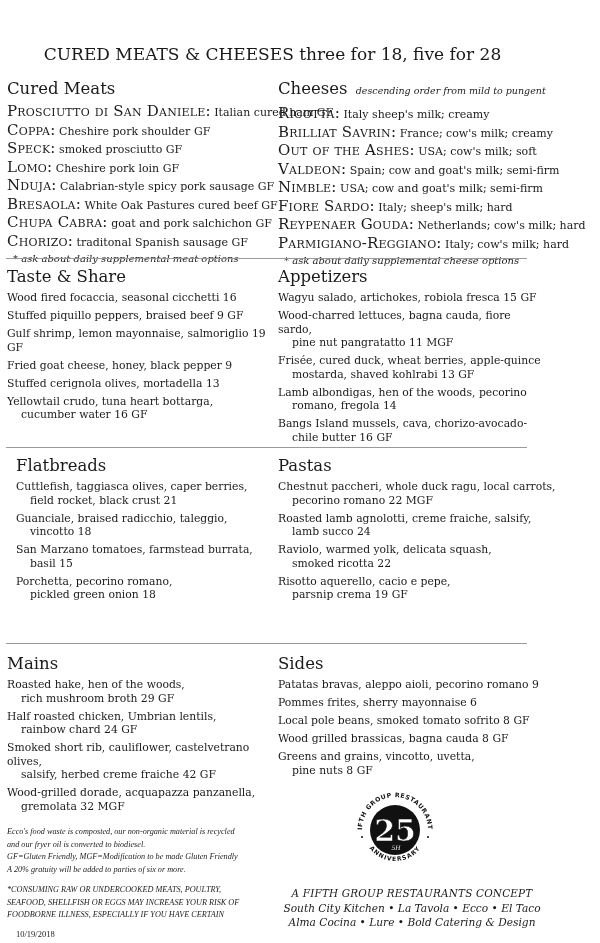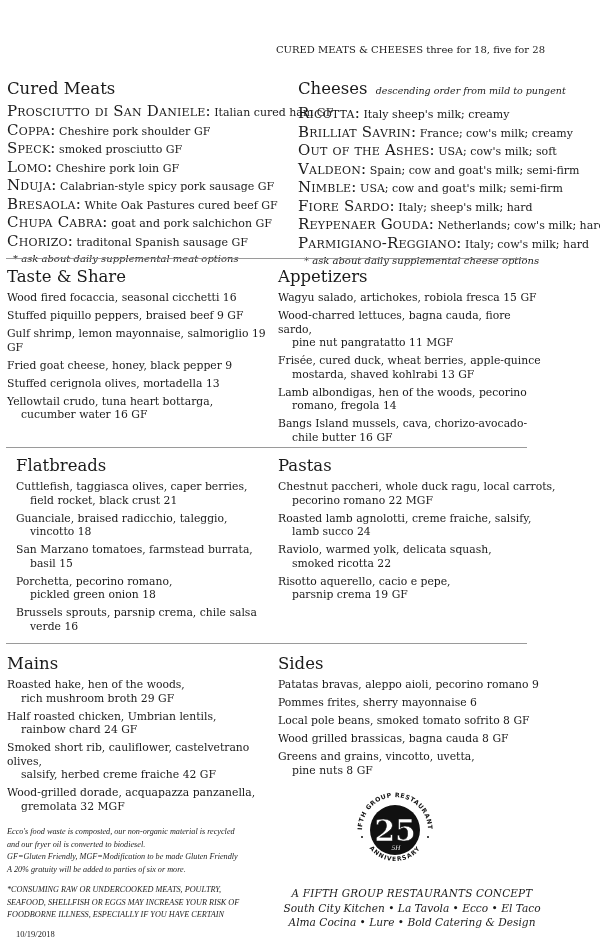--- a/index.html
+++ b/index.html
@@ -1,19 +1,19 @@
 <!DOCTYPE html>
 <html><head>
 <meta charset="utf-8">
 <style>
   html, body { margin:0; padding:0; background:#ffffff; }
   body { width:600px; height:943px; position:relative; overflow:hidden; color:#1a1a1a;
          font-family:"DejaVu Serif", serif; }
   .abs { position:absolute; }
-  .top-title { top:44px; left:0; width:545px; text-align:right; font-size:10px; letter-spacing:0; }
+  .top-title { top:44px; left:0; width:545px; text-align:center; font-size:17px; letter-spacing:0; }
   .col { position:absolute; width:265px; }
   .heading { font-size:16.5px; line-height:20px; margin:0 0 4px 0; font-weight:normal; white-space:nowrap; }
   .heading .sub { font-style:italic; font-size:9.5px; margin-left:3px; }
   .item { font-size:11px; line-height:17.5px; white-space:nowrap; }
   .sc { font-variant:small-caps; font-size:15px; letter-spacing:0.2px; }
   .gf { }
   .note { font-style:italic; font-size:10px; line-height:16px; padding-left:6px; }
   .dish { font-size:10.8px; line-height:13.5px; margin-bottom:4.5px; }
   .dish .l2 { padding-left:14px; display:block; }
   .divider { position:absolute; left:6px; width:521px; height:0; border-top:1px solid #9a9a9a; }
@@ -35,21 +35,21 @@
       <div class="item"><span class="sc">Speck:</span><span> smoked prosciutto </span><span class="gf">GF</span></div>
       <div class="item"><span class="sc">Lomo:</span><span> Cheshire pork loin </span><span class="gf">GF</span></div>
       <div class="item"><span class="sc">Nduja:</span><span> Calabrian-style spicy pork sausage </span><span class="gf">GF</span></div>
       <div class="item"><span class="sc">Bresaola:</span><span> White Oak Pastures cured beef </span><span class="gf">GF</span></div>
       <div class="item"><span class="sc">Chupa Cabra:</span><span> goat and pork salchichon </span><span class="gf">GF</span></div>
       <div class="item"><span class="sc">Chorizo:</span><span> traditonal Spanish sausage </span><span class="gf">GF</span></div>
     </div>
   <div class="note">* ask about daily supplemental meat options</div>
 </div>
 
-<div class="col" style="left:278px; top:79px; width:300px;margin-left:20px;">
+<div class="col" style="left:278px; top:79px; width:300px;">
   <h2 class="heading">
     <span>Cheeses</span>
     <span class="sub">descending order from mild to pungent</span>
   </h2>
   <div>
       <div class="item"><span class="sc">Ricotta:</span><span> Italy sheep's milk; creamy</span></div>
       <div class="item"><span class="sc">Brilliat Savrin:</span><span> France; cow's milk; creamy</span></div>
       <div class="item"><span class="sc">Out of the Ashes:</span><span> USA; cow's milk; soft</span></div>
       <div class="item"><span class="sc">Valdeon:</span><span> Spain; cow and goat's milk; semi-firm</span></div>
       <div class="item"><span class="sc">Nimble:</span><span> USA; cow and goat's milk; semi-firm</span></div>
@@ -87,21 +87,20 @@
 
 <div class="divider" style="top:447px;"></div>
 
 <div class="col" style="left:16px; top:456px;">
   <h2 class="heading">Flatbreads</h2>
   <div>
       <div class="dish"><span>Cuttlefish, taggiasca olives, caper berries,</span><span class="l2"><span>field rocket, black crust  21</span></span></div>
       <div class="dish"><span>Guanciale, braised radicchio, taleggio,</span><span class="l2"><span>vincotto  18</span></span></div>
       <div class="dish"><span>San Marzano tomatoes, farmstead burrata,</span><span class="l2"><span>basil  15</span></span></div>
       <div class="dish"><span>Porchetta, pecorino romano,</span><span class="l2"><span>pickled green onion  18</span></span></div>
-      <div class="dish"><span>Brussels sprouts, parsnip crema, chile salsa</span><span class="l2"><span>verde 16</span></span></div>
     </div>
 </div>
 
 <div class="col" style="left:278px; top:456px; width:300px;">
   <h2 class="heading">Pastas</h2>
   <div>
       <div class="dish"><span>Chestnut paccheri, whole duck ragu, local carrots,</span><span class="l2"><span>pecorino romano  22 </span><span class="gf">MGF</span></span></div>
       <div class="dish"><span>Roasted lamb agnolotti, creme fraiche, salsify,</span><span class="l2"><span>lamb succo  24</span></span></div>
       <div class="dish"><span>Raviolo, warmed yolk, delicata squash,</span><span class="l2"><span>smoked ricotta  22</span></span></div>
       <div class="dish"><span>Risotto aquerello, cacio e pepe,</span><span class="l2"><span>parsnip crema  19 </span><span class="gf">GF</span></span></div>

